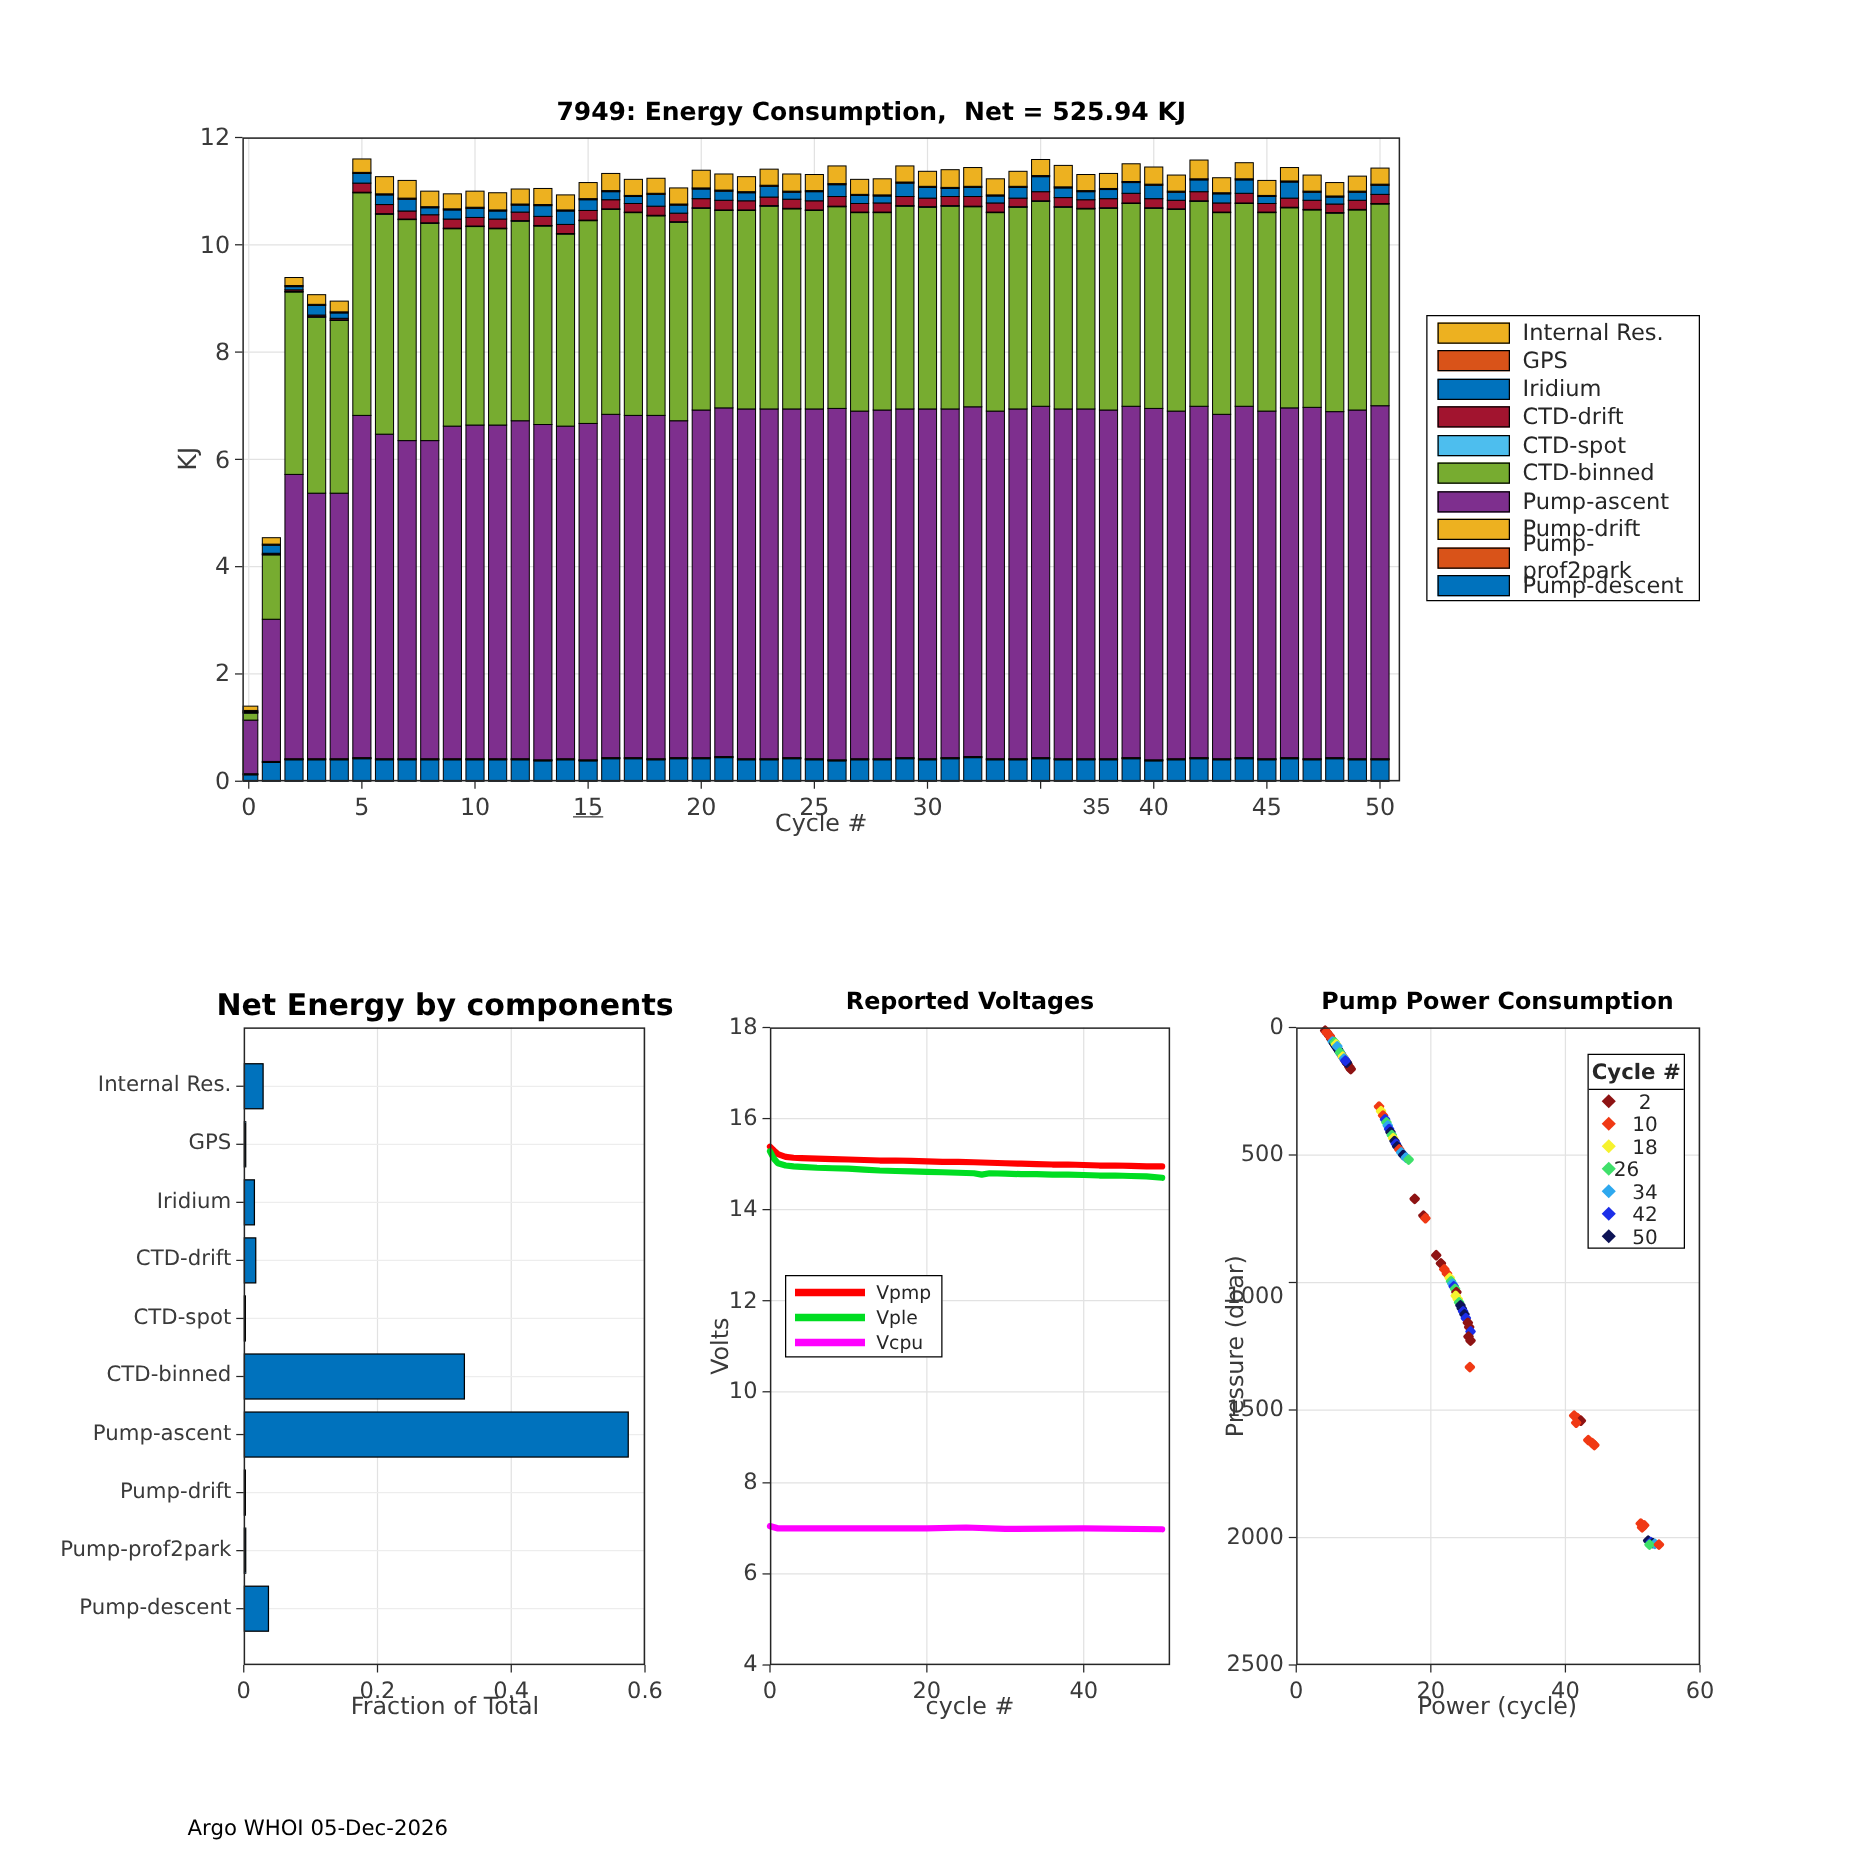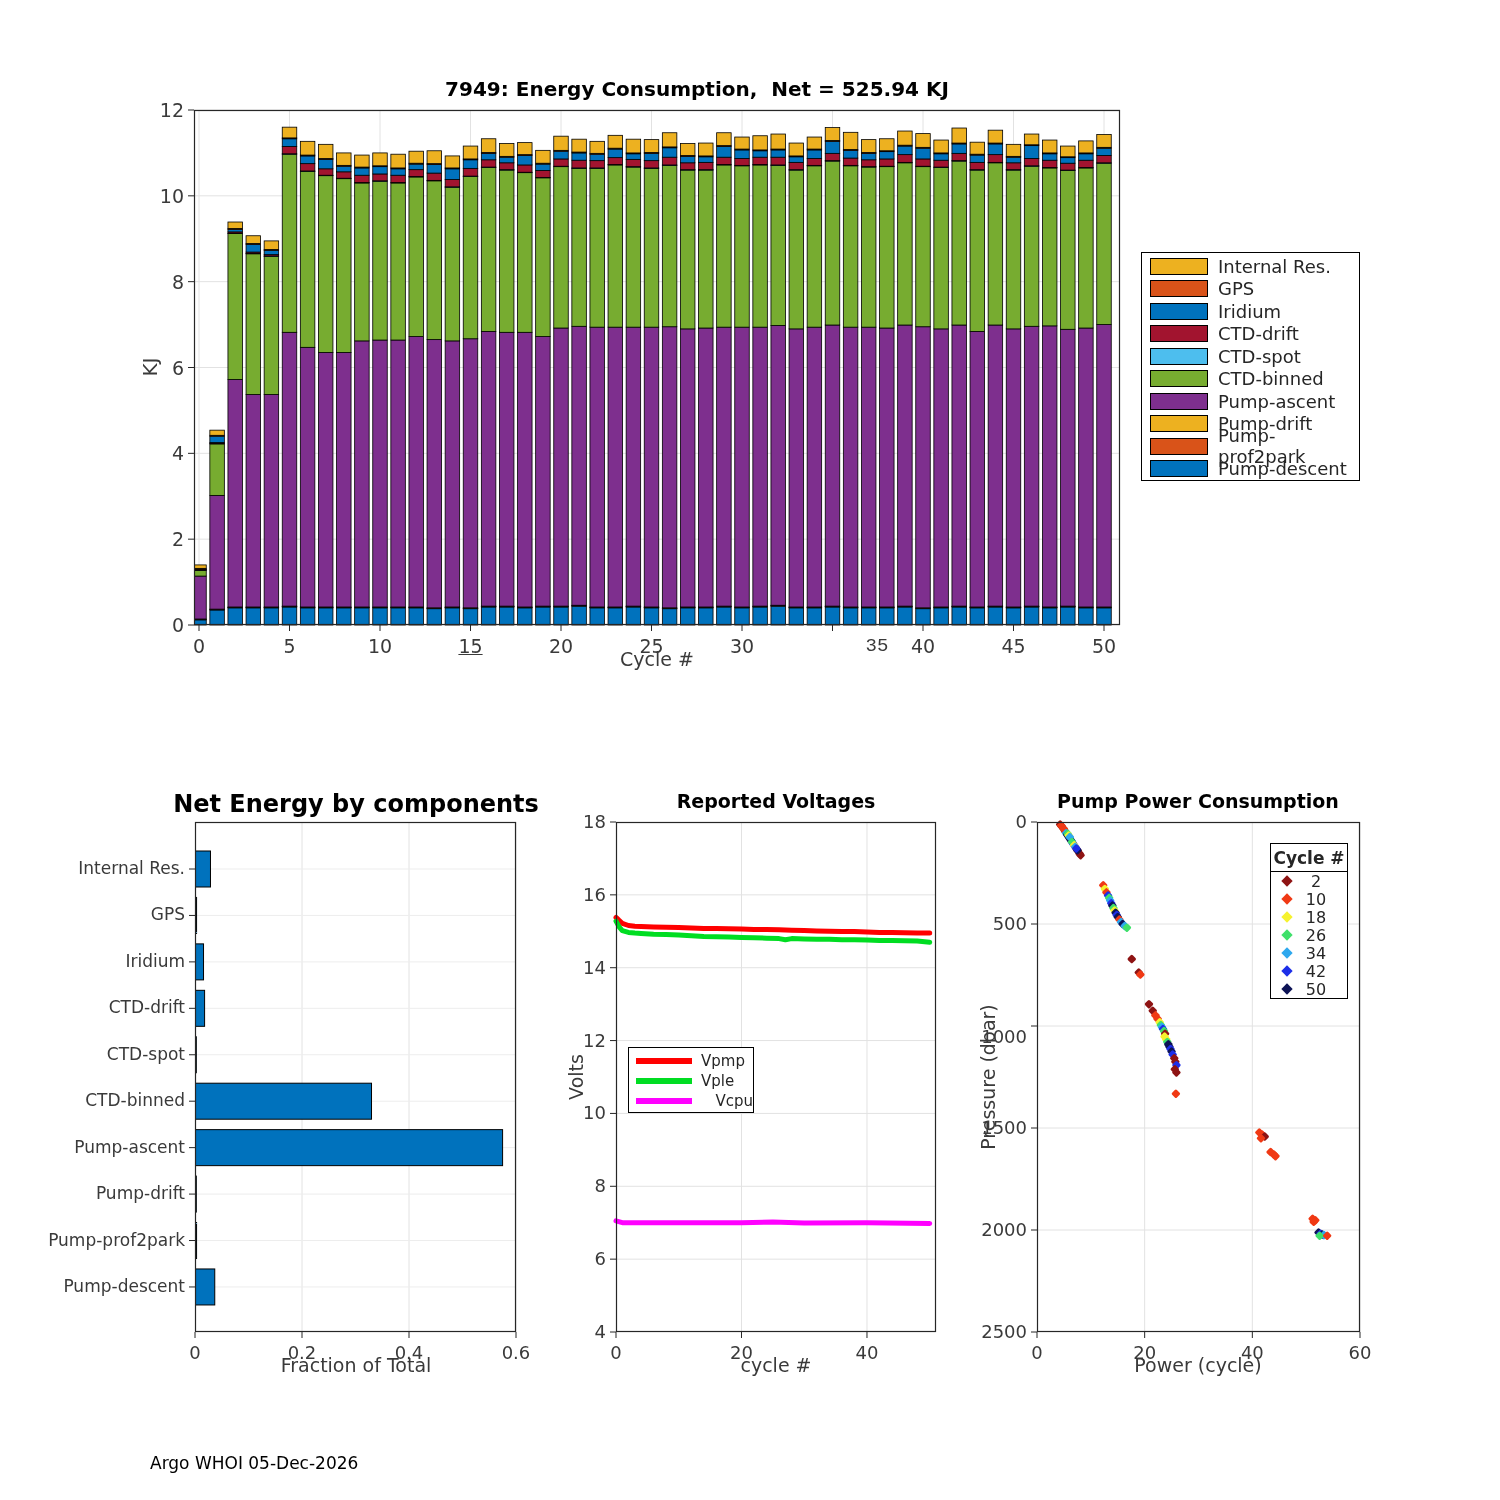--- a/index.html
+++ b/index.html
@@ -682,30 +682,30 @@
       <line x1="0" y1="437.1428571428571" x2="-6" y2="437.1428571428571" stroke="#262626"></line>
       <line x1="0" y1="364.2857142857143" x2="-6" y2="364.2857142857143" stroke="#262626"></line>
       <line x1="0" y1="291.4285714285714" x2="-6" y2="291.4285714285714" stroke="#262626"></line>
       <line x1="0" y1="218.57142857142856" x2="-6" y2="218.57142857142856" stroke="#262626"></line>
       <line x1="0" y1="145.7142857142857" x2="-6" y2="145.7142857142857" stroke="#262626"></line>
       <line x1="0" y1="72.85714285714285" x2="-6" y2="72.85714285714285" stroke="#262626"></line>
       <line x1="0" y1="0" x2="-6" y2="0" stroke="#262626"></line>
     </svg>
   <div class="ylab" style="left:576px;top:1077px;font-size:19px;">Volts</div>
   <div class="axlab" style="left:776px;top:1354px;font-size:19px;">cycle #</div>
-  <div class="legend" id="legend-volt" style="left:628px;top:1047px;width:126px;height:66px;padding:3px 0;">
+  <div class="legend" id="legend-volt" style="left:628px;top:1020px;width:126px;height:66px;padding:3px 0;">
       <div class="lrow" style="height: 20px;">
         <span class="lineswatch" style="width: 56px; height: 6px; margin: 0px 9px 0px 7px; background: rgb(255, 0, 0);"></span>
         <span style="font-size: 15px;">Vpmp</span>
       </div>
       <div class="lrow" style="height: 20px;">
         <span class="lineswatch" style="width: 56px; height: 6px; margin: 0px 9px 0px 7px; background: rgb(0, 221, 34);"></span>
         <span style="font-size: 15px;">Vple</span>
       </div>
-      <div class="lrow" style="height: 20px; justify-content: space-between;">
+      <div class="lrow" style="height: 20px;">
         <span class="lineswatch" style="width: 56px; height: 6px; margin: 0px 9px 0px 7px; background: rgb(255, 0, 255);"></span>
         <span style="font-size: 15px;">Vcpu</span>
       </div>
     </div>
 
   <div class="title" style="left:1198px;top:790px;font-size:19px;">Pump Power Consumption</div>
   <svg id="svg-pump" width="323" height="510" style="left: 1037px; top: 822px;">
       <line x1="107.66666666666666" y1="0" x2="107.66666666666666" y2="510" stroke="#e2e2e2"></line>
       <line x1="215.33333333333331" y1="0" x2="215.33333333333331" y2="510" stroke="#e2e2e2"></line>
       <line x1="323" y1="0" x2="323" y2="510" stroke="#e2e2e2"></line>
@@ -826,21 +826,21 @@
         <div class="lrow" style="height: 18px;">
           <span class="diamond" style="width: 8px; height: 8px; margin-left: 12px; background: rgb(240, 57, 20);"></span>
           <span style="flex: 1 1 0%; text-align: center; font-size: 16px; margin-right: 6px;">10</span>
         </div>
         <div class="lrow" style="height: 18px;">
           <span class="diamond" style="width: 8px; height: 8px; margin-left: 12px; background: rgb(246, 242, 46);"></span>
           <span style="flex: 1 1 0%; text-align: center; font-size: 16px; margin-right: 6px;">18</span>
         </div>
         <div class="lrow" style="height: 18px;">
           <span class="diamond" style="width: 8px; height: 8px; margin-left: 12px; background: rgb(63, 224, 106);"></span>
-          <span style="flex: 1 1 0%; text-align: center; font-size: 16px; margin-right: 6px;">26</span>
+          <span style="flex: 1 1 0%; text-align: left; font-size: 16px; margin-right: 6px;">26</span>
         </div>
         <div class="lrow" style="height: 18px;">
           <span class="diamond" style="width: 8px; height: 8px; margin-left: 12px; background: rgb(46, 168, 238);"></span>
           <span style="flex: 1 1 0%; text-align: center; font-size: 16px; margin-right: 6px;">34</span>
         </div>
         <div class="lrow" style="height: 18px;">
           <span class="diamond" style="width: 8px; height: 8px; margin-left: 12px; background: rgb(28, 46, 232);"></span>
           <span style="flex: 1 1 0%; text-align: center; font-size: 16px; margin-right: 6px;">42</span>
         </div>
         <div class="lrow" style="height: 18px;">

